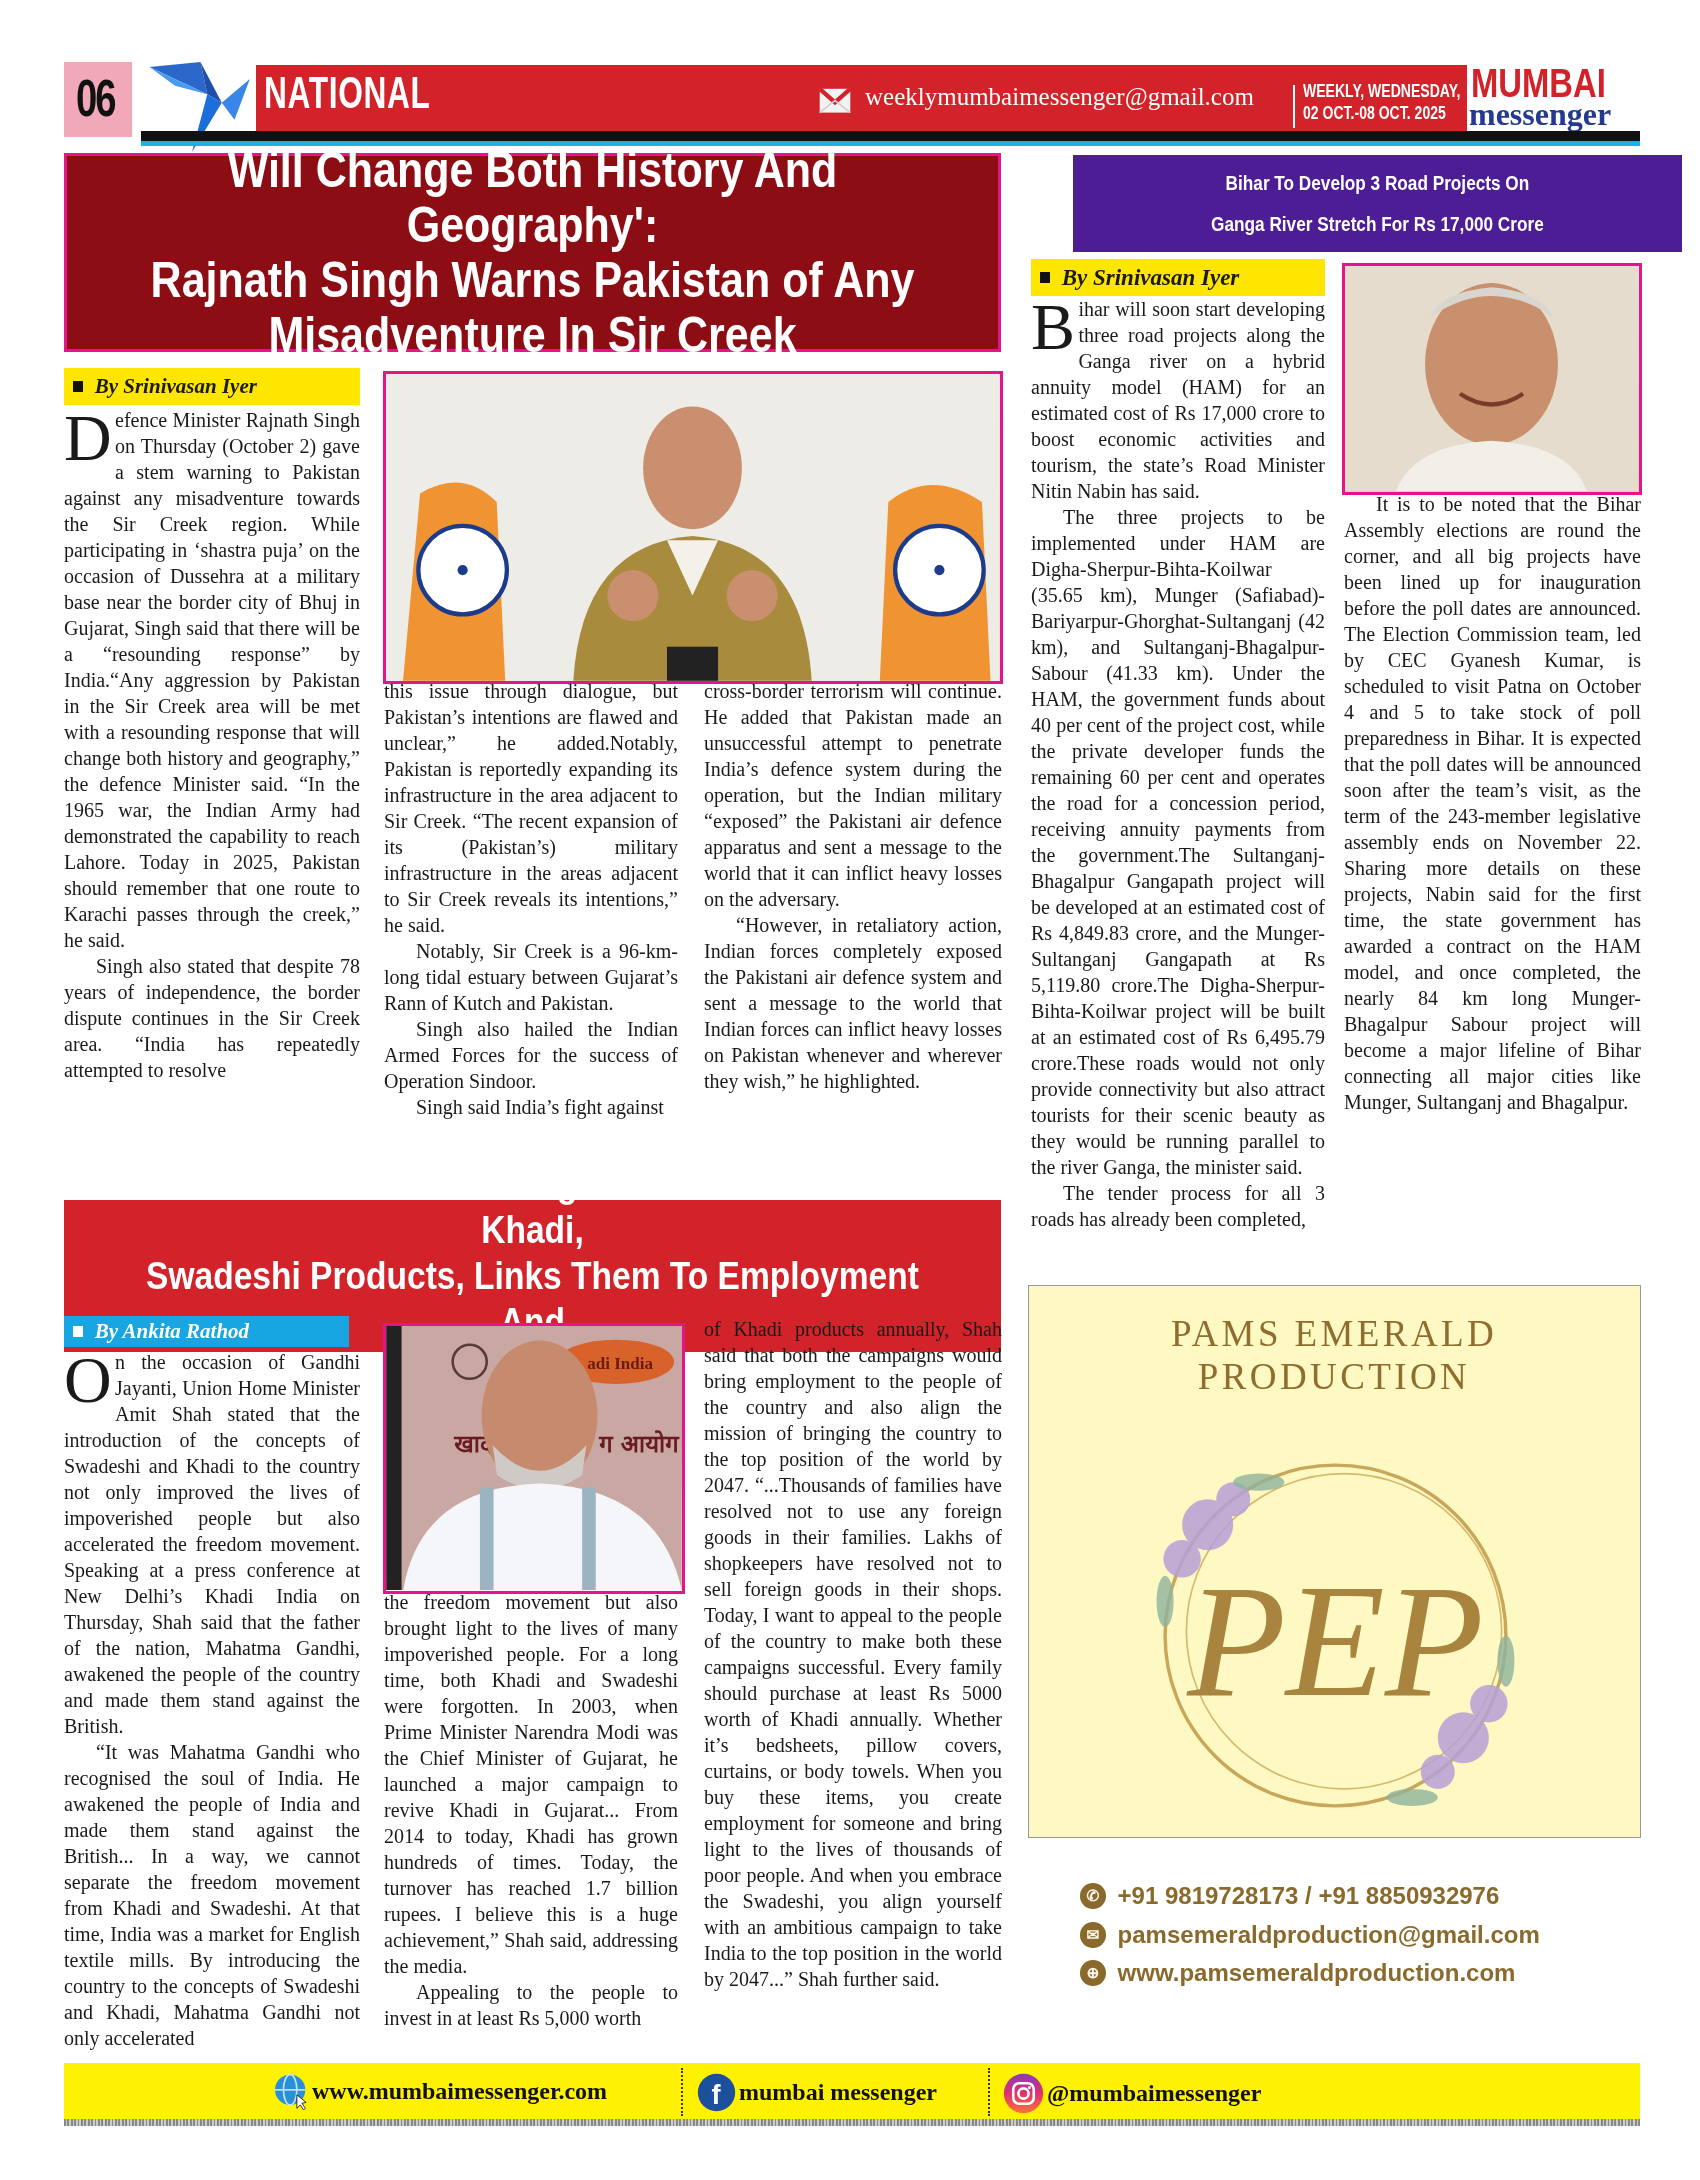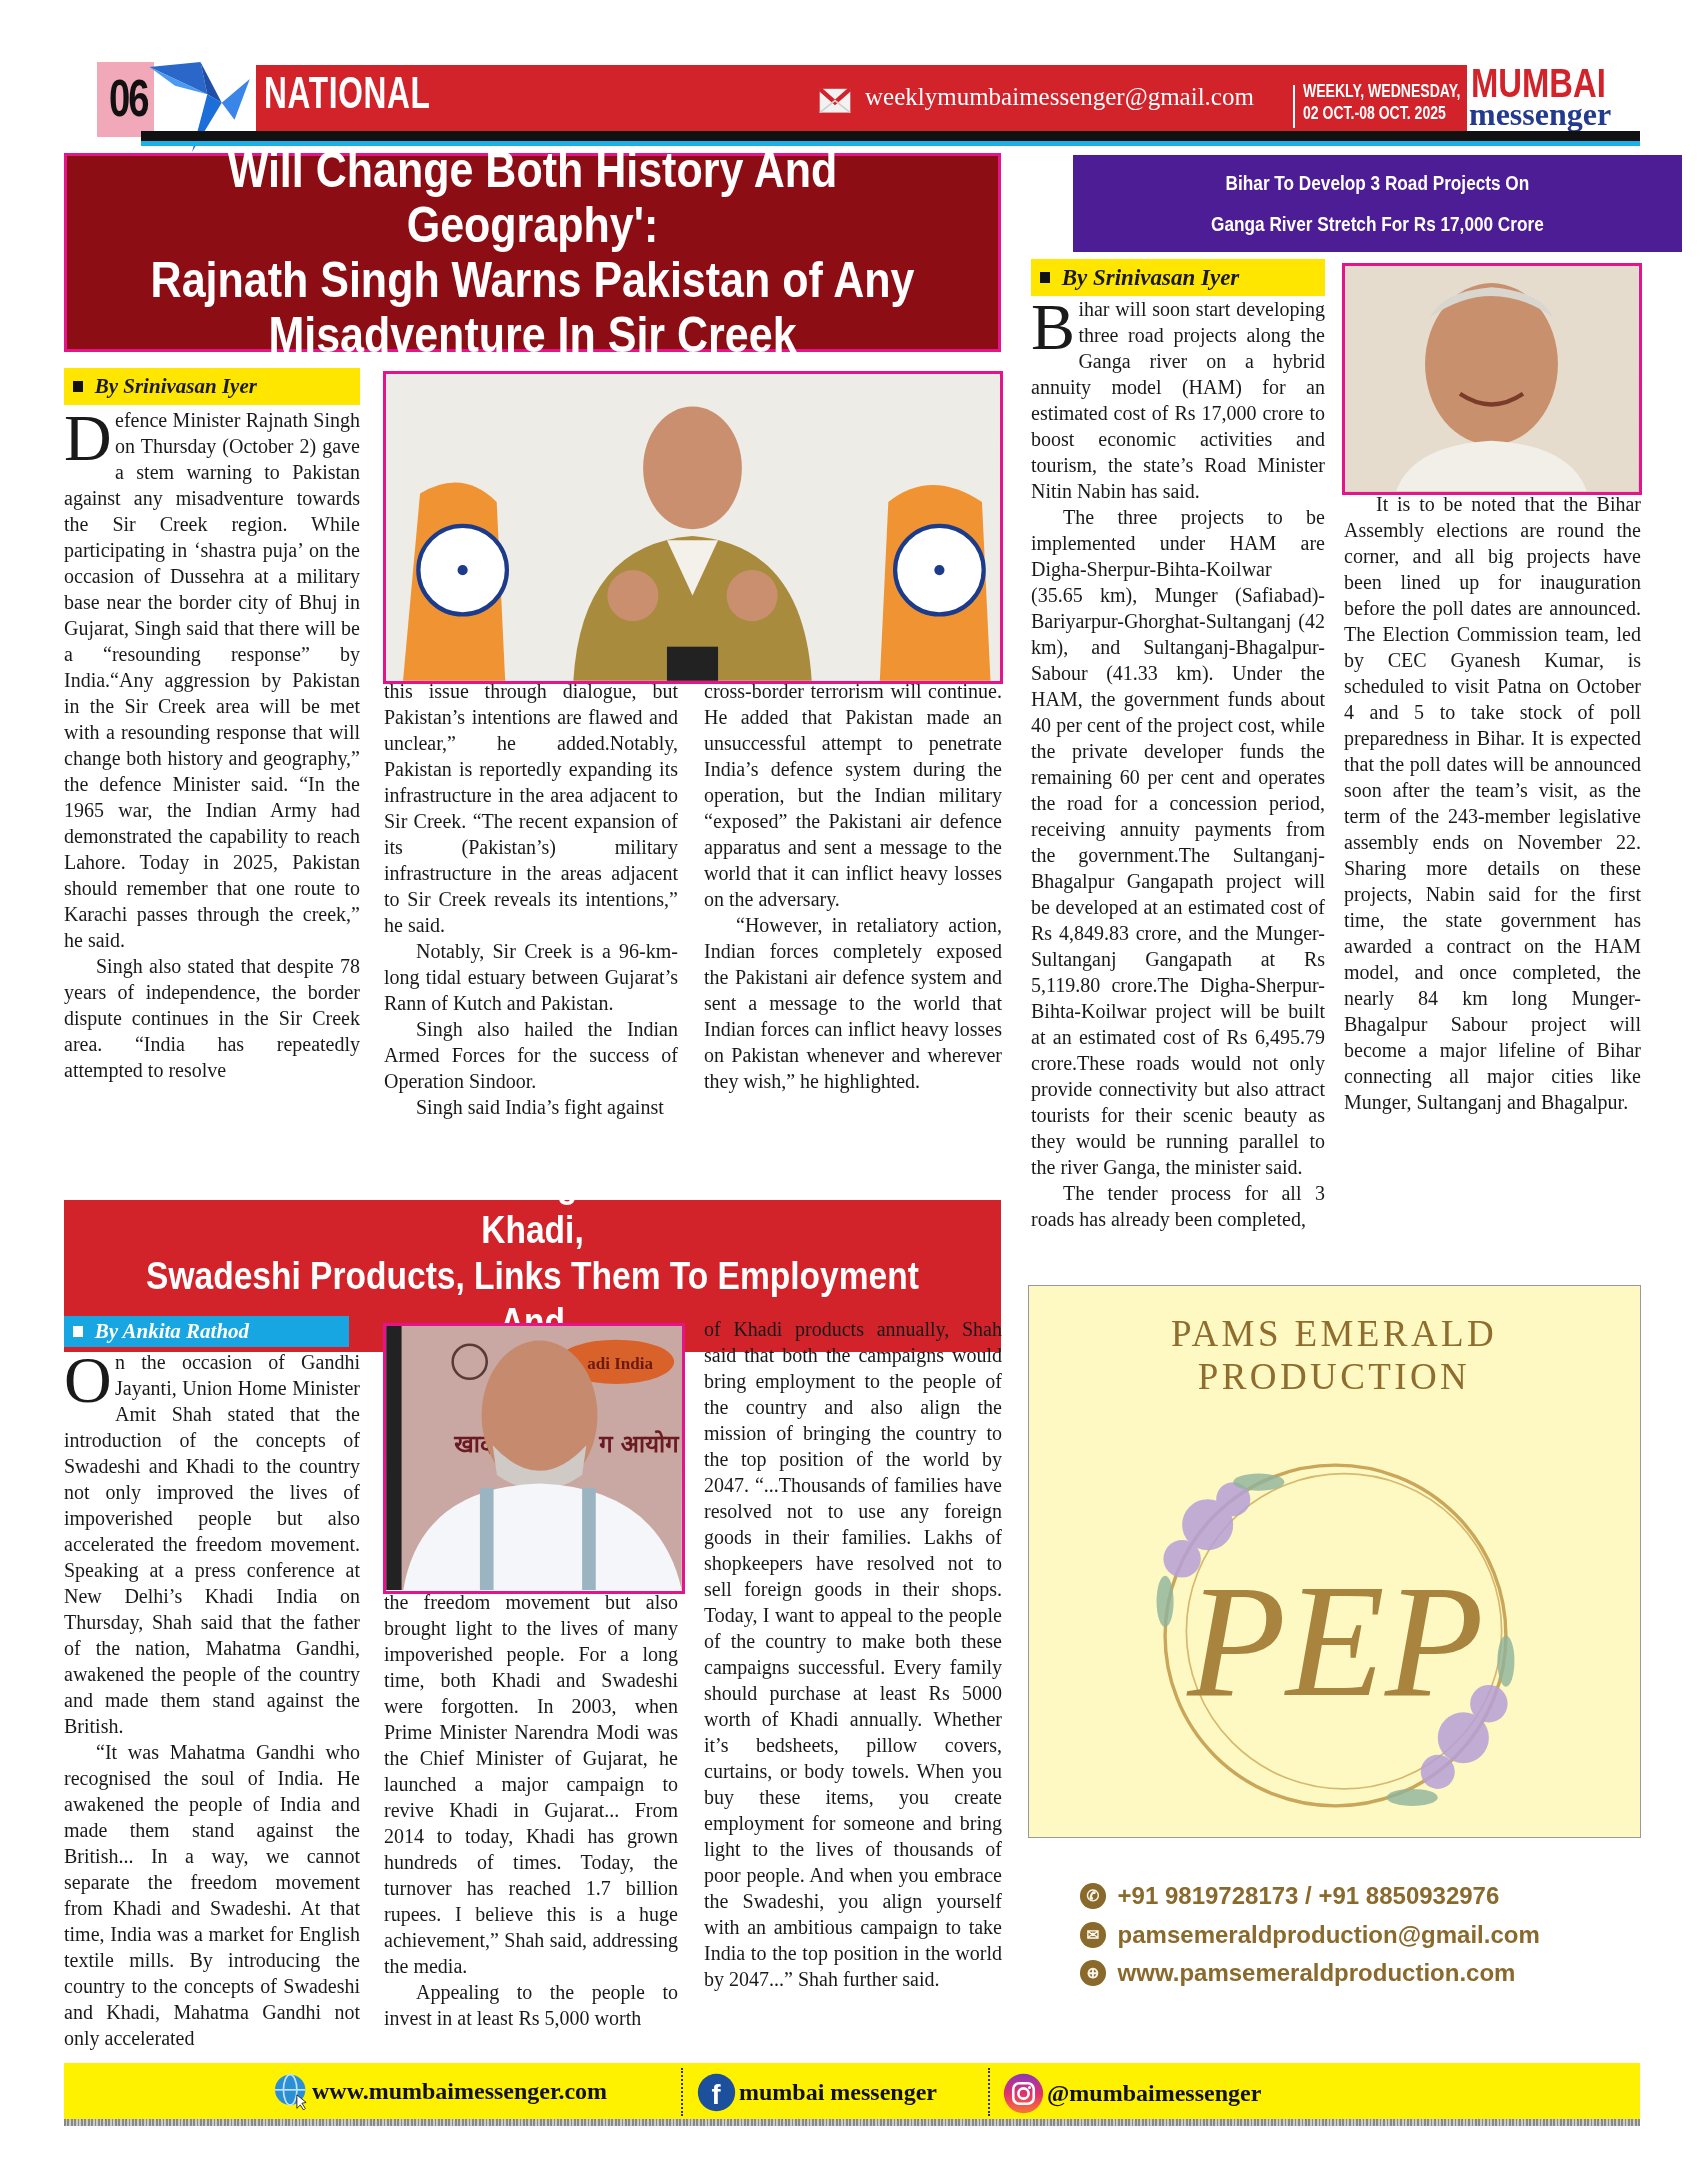--- a/index.html
+++ b/index.html
@@ -1,20 +1,20 @@
 <!DOCTYPE html>
 <html style="font-size:13.6px"><head>
 <meta charset="utf-8">
 <style>
   html, body { margin:0; padding:0; }
   body { width:1700px; height:2181px; background:#fff; position:relative; overflow:hidden;
          font-family:"Liberation Serif", serif; color:#1a1a1a; }
   .abs { position:absolute; }
   
-  .pageno { left:64px; top:62px; width:57px; height:75px; background:#f1a8b8;margin-left:33px; }
+  .pageno { left:64px; top:62px; width:68px; height:75px; background:#f1a8b8; }
   .pageno span { position:absolute; left:12px; top:6.8px; font-family:"Liberation Sans", sans-serif;
          font-weight:bold; font-size:51px; color:#111; letter-spacing:-2.6px; transform:scaleX(0.75); transform-origin:left; }
   .bird { left:141px; top:60px; width:119px; height:94px; }
   .redbar { left:256px; top:65px; width:1211px; height:66px; background:#d2232a; }
   .section { left:264px; top:68px; font-family:"Liberation Sans", sans-serif; font-weight:bold; font-size:44px;
          color:#fff; transform:scaleX(0.72); transform-origin:left; letter-spacing:0.9px; }
   .mailicon { left:818px; top:82px; width:34px; height:34px; }
   .email { left:865px; top:83px; font-size:25px; color:#fff; }
   .vsep { left:1293px; top:85px; width:1.7px; height:43px; background:#fff; }
   .dateline { left:1303px; top:80px; font-family:"Liberation Sans", sans-serif; font-weight:bold; font-size:18px;

